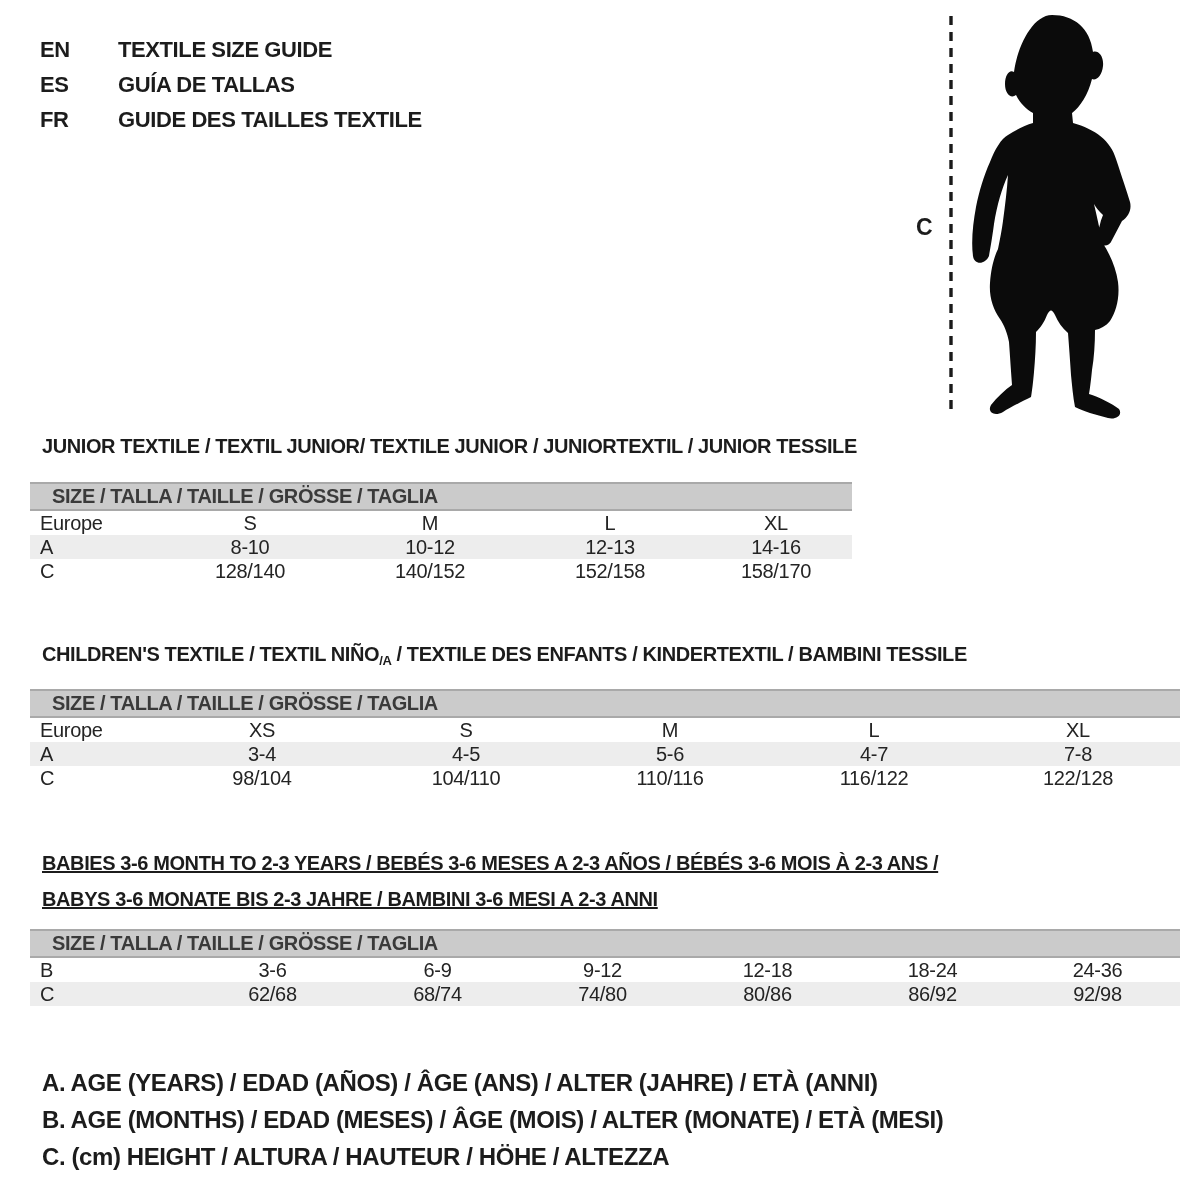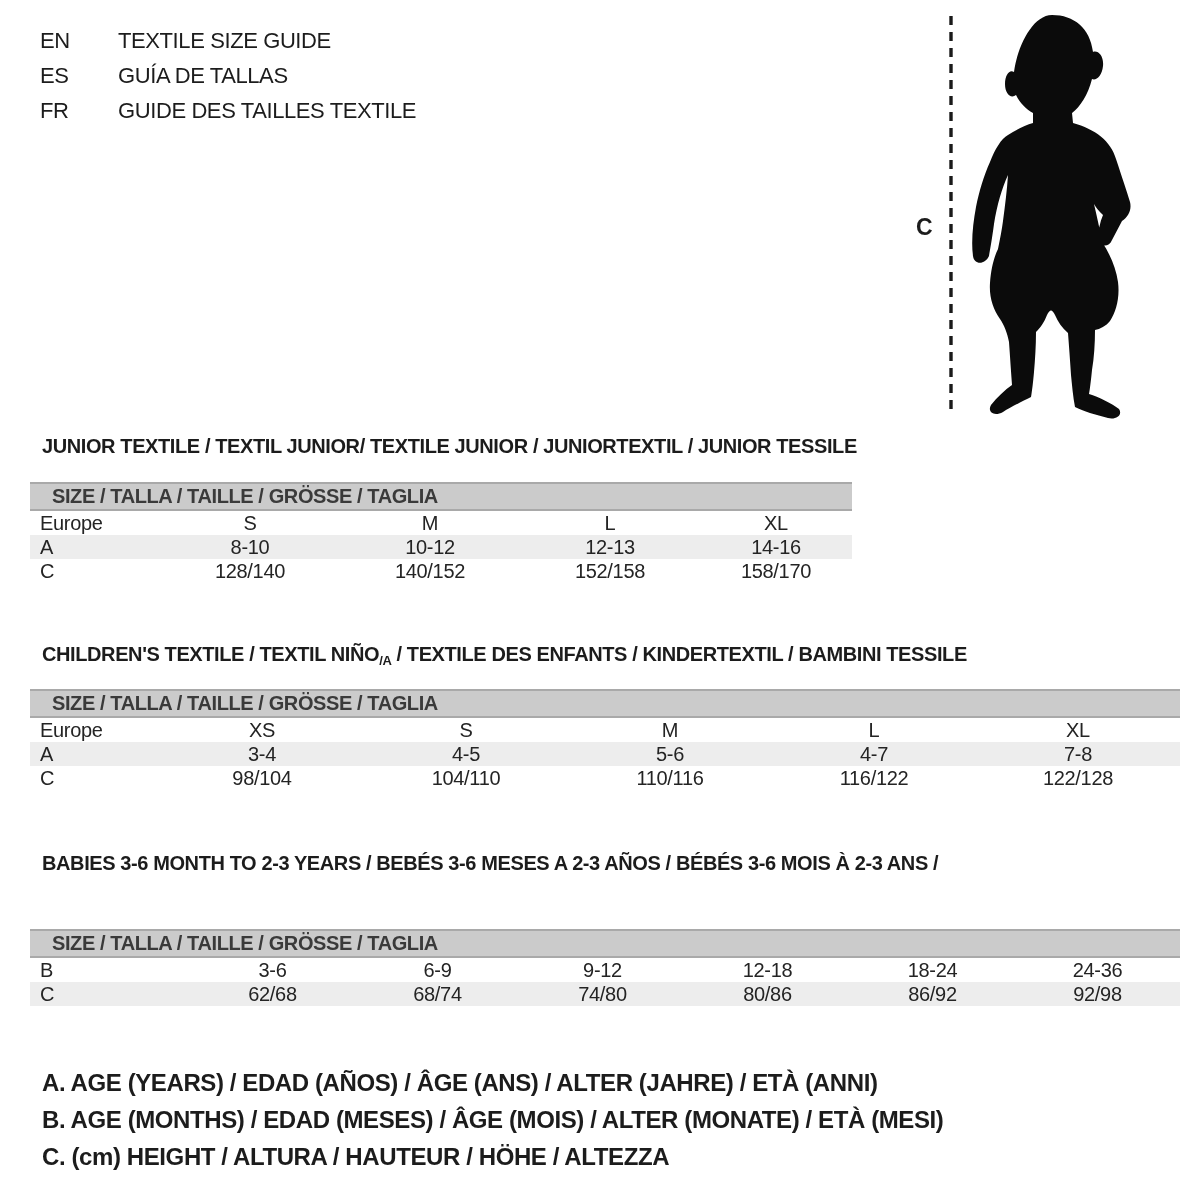--- a/index.html
+++ b/index.html
@@ -2,31 +2,31 @@
 <html style="--ink: #1c1c1c; --table-header-bg: #cbcbcb; --table-header-border: #a9a9a9; --row-alt-bg: #ededed; --silhouette: #0b0b0b;"><head>
 <meta charset="utf-8">
 <style>
   html,body{margin:0;padding:0;background:#fff;}
   .page{
     position:relative;width:1200px;height:1200px;background:#fff;overflow:hidden;
     font-family:"Liberation Sans","DejaVu Sans",sans-serif;color:var(--ink,#1c1c1c);
   }
   
   .langs{position:absolute;left:40px;top:28px;}
-  .lang-row{display:flex;height:35px;align-items:flex-start;font-size:22px;font-weight:400;letter-spacing:-0.4px;}
+  .lang-row{display:flex;height:35px;align-items:flex-end;font-size:22px;font-weight:700;letter-spacing:-0.4px;}
   .lang-code{width:78px;}
   
   .figure{position:absolute;left:900px;top:0;width:300px;height:430px;}
   .measure-label{position:absolute;left:16px;top:214px;font-size:23px;font-weight:700;}
   .dash-line{position:absolute;left:48px;top:16px;}
   .silhouette{position:absolute;left:62px;top:12px;}
   
   .sec-title{position:absolute;font-size:20px;font-weight:700;letter-spacing:-0.4px;white-space:nowrap;}
   .sec-title .sub{font-size:13px;vertical-align:-4px;}
-  .two-line{line-height:36px;}
+  .two-line{line-height:36px;text-decoration:underline;}
   
   .size-table{position:absolute;left:30px;}
   .sizebar{
     box-sizing:border-box;height:29px;display:flex;align-items:center;padding-left:22px;
     background:var(--table-header-bg,#cbcbcb);
     border-top:2px solid var(--table-header-border,#a9a9a9);
     border-bottom:2px solid var(--table-header-border,#a9a9a9);
     font-size:20px;font-weight:700;letter-spacing:-0.4px;color:#3a3a3a;
   }
   .trow{display:grid;align-items:center;height:24px;font-size:20px;letter-spacing:-0.3px;color:#242424;}
@@ -173,20 +173,21 @@
       <span class="cell">98/104</span>
       <span class="cell">104/110</span>
       <span class="cell">110/116</span>
       <span class="cell">116/122</span>
       <span class="cell">122/128</span>
     </div>
   </div>
 
   <div class="sec-title two-line" style="left:42px;top:845px;">
     <div>BABIES 3-6 MONTH TO 2-3 YEARS / BEBÉS 3-6 MESES A 2-3 AÑOS / BÉBÉS 3-6 MOIS À 2-3 ANS /</div>
+    <div>BABYS 3-6 MONATE BIS 2-3 JAHRE / BAMBINI 3-6 MESI A 2-3 ANNI</div>
   </div>
   <div class="size-table t3" style="top:929px;">
     <div class="sizebar">SIZE / TALLA / TAILLE / GRÖSSE / TAGLIA</div>
     <div class="trow">
       <span class="cell rowlabel">B</span>
       <span class="cell">3-6</span>
       <span class="cell">6-9</span>
       <span class="cell">9-12</span>
       <span class="cell">12-18</span>
       <span class="cell">18-24</span>

